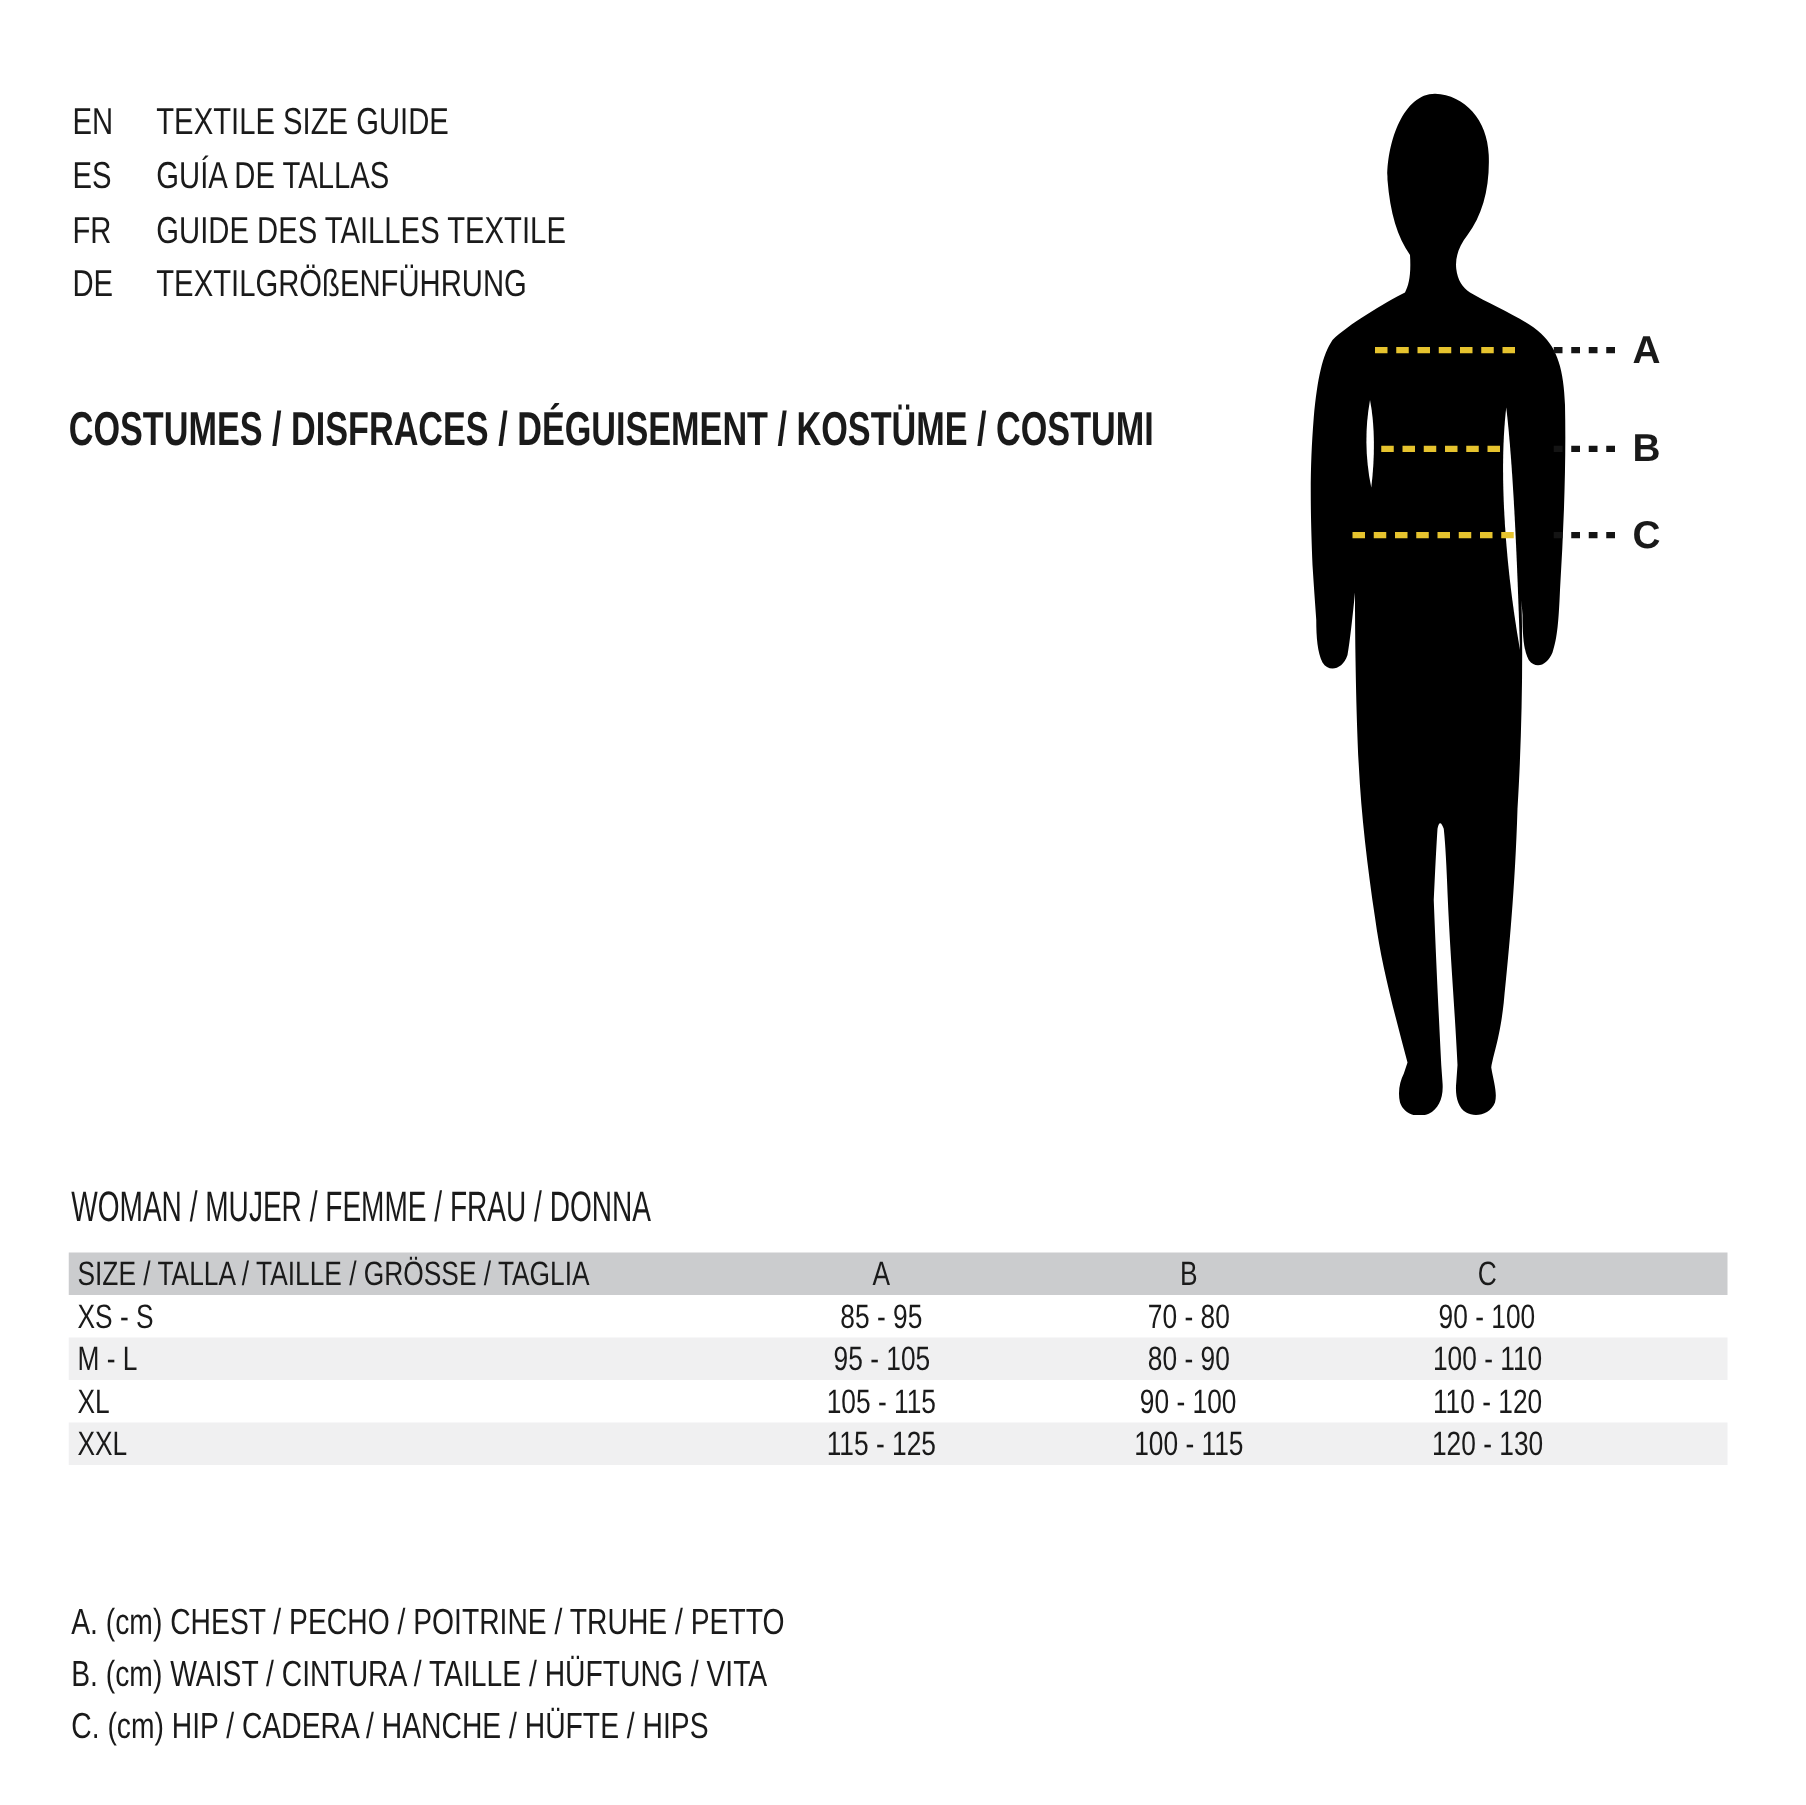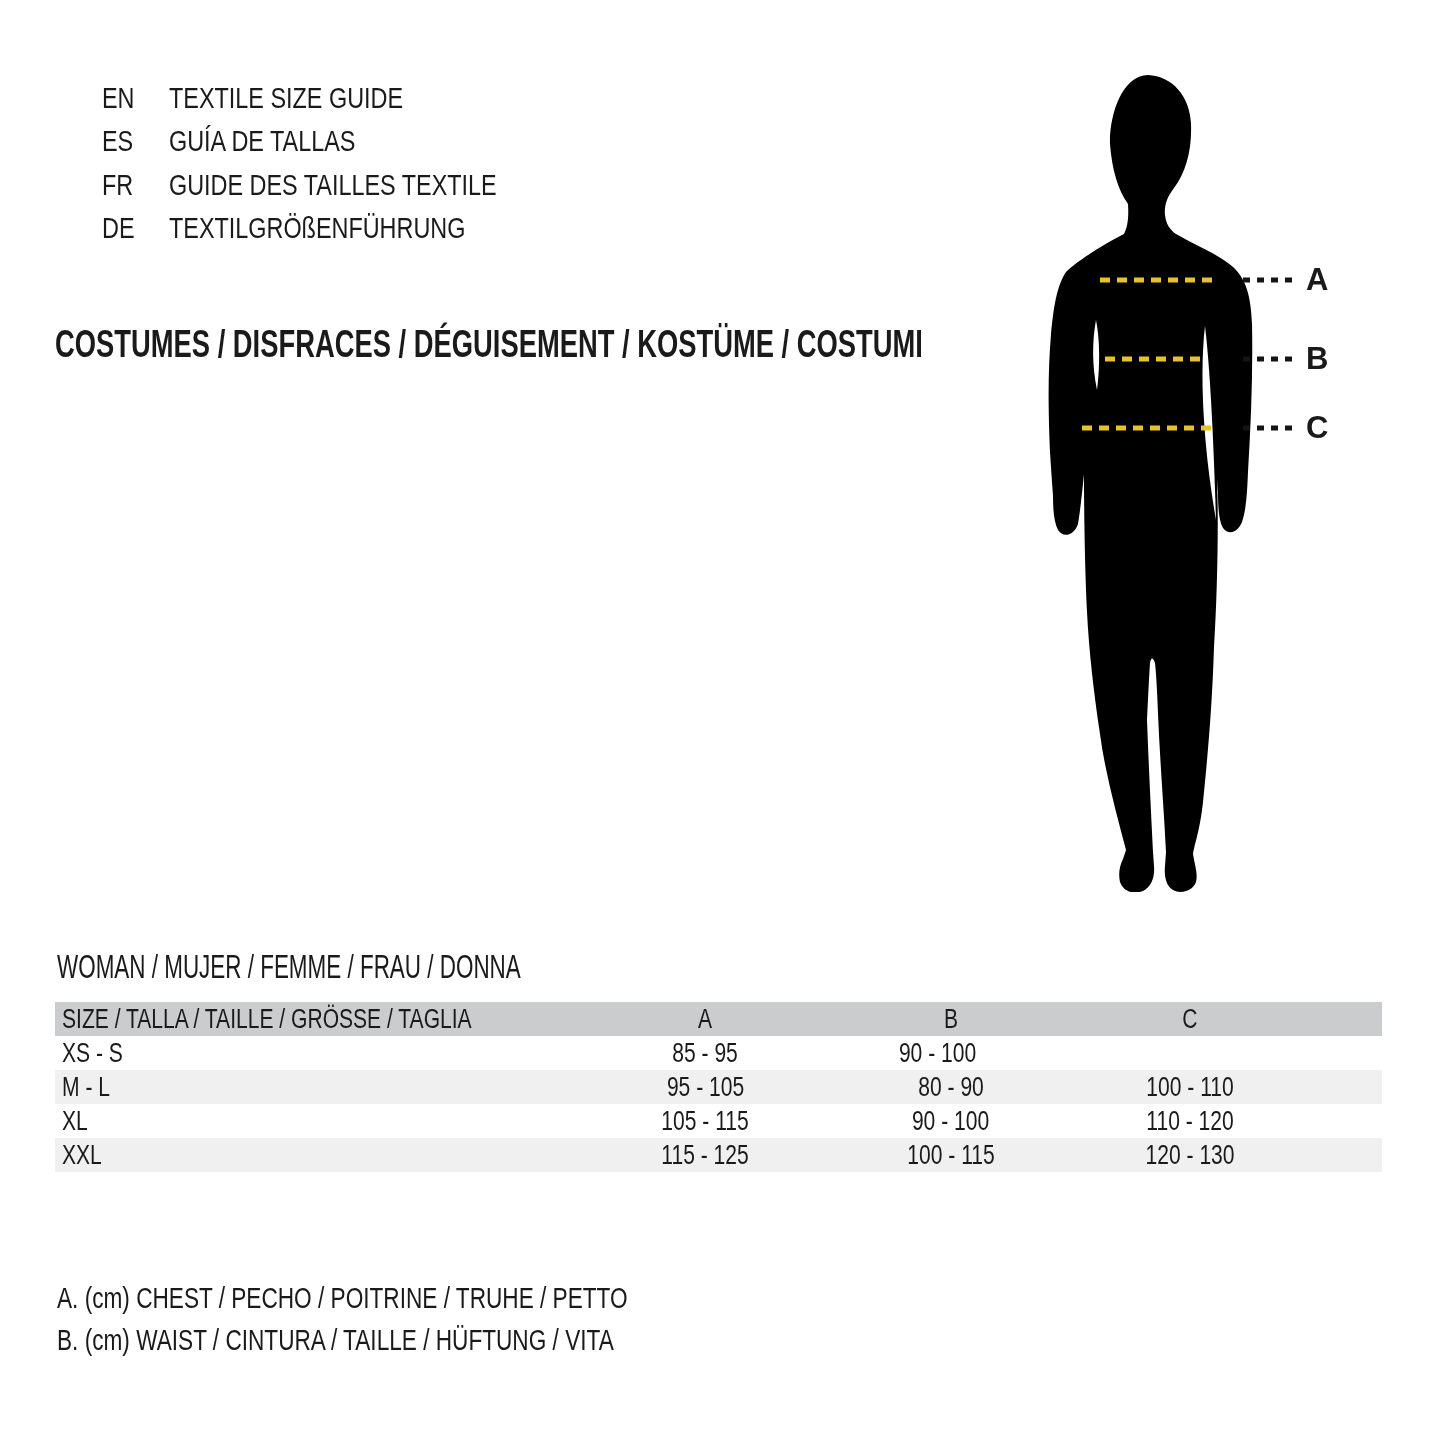--- a/index.html
+++ b/index.html
@@ -12,21 +12,21 @@
     overflow:hidden;
   }
   .sx78{display:inline-block;transform:scaleX(0.78);transform-origin:0 50%;white-space:nowrap;}
   .sx72{display:inline-block;transform:scaleX(0.72);transform-origin:0 50%;white-space:nowrap;}
   .sx66{display:inline-block;transform:scaleX(0.66);transform-origin:0 50%;white-space:nowrap;}
   .sxc{display:inline-block;transform:scaleX(0.78);transform-origin:50% 50%;white-space:nowrap;}
 
   
   .lang-block{position:absolute;left:58px;top:76px;}
   .lang-row{display:flex;height:43.5px;align-items:center;font-size:30px;}
-  .lang-code{width:67px;flex:0 0 67px;margin-left:44px;}
+  .lang-code{width:67px;flex:0 0 67px;}
   .lang-label{flex:1 1 auto;}
 
   
   .category{position:absolute;left:55px;top:322px;font-size:38px;font-weight:bold;line-height:1.2;}
 
   
   .figure-svg{position:absolute;left:1008px;top:72px;width:300px;height:820px;}
   .measure-letter{position:absolute;left:1306px;width:40px;font-size:31px;font-weight:bold;line-height:36px;}
   .ml-a{top:262px;} .ml-b{top:341px;} .ml-c{top:410px;}
 
@@ -143,20 +143,21 @@
     <div class="trow head">
       <div class="tcol-size"><span class="sx78">SIZE / TALLA / TAILLE / GRÖSSE / TAGLIA</span></div>
       <div class="tcol-a"><span class="sxc">A</span></div>
       <div class="tcol-b"><span class="sxc">B</span></div>
       <div class="tcol-c"><span class="sxc">C</span></div>
       <div class="tcol-sp"></div>
     </div>
     <div class="trow">
       <div class="tcol-size"><span class="sx78">XS - S</span></div>
       <div class="tcol-a"><span class="sxc">85 - 95</span></div>
+      <div class="tcol-b"><span class="sxc">70 - 80</span></div>
       <div class="tcol-c"><span class="sxc">90 - 100</span></div>
       <div class="tcol-sp"></div>
     </div>
     <div class="trow alt">
       <div class="tcol-size"><span class="sx78">M - L</span></div>
       <div class="tcol-a"><span class="sxc">95 - 105</span></div>
       <div class="tcol-b"><span class="sxc">80 - 90</span></div>
       <div class="tcol-c"><span class="sxc">100 - 110</span></div>
       <div class="tcol-sp"></div>
     </div>
@@ -172,15 +173,16 @@
       <div class="tcol-a"><span class="sxc">115 - 125</span></div>
       <div class="tcol-b"><span class="sxc">100 - 115</span></div>
       <div class="tcol-c"><span class="sxc">120 - 130</span></div>
       <div class="tcol-sp"></div>
     </div>
   </div>
 
   <div class="legend">
     <div class="legend-line"><span class="sx78">A. (cm) CHEST / PECHO / POITRINE / TRUHE / PETTO</span></div>
     <div class="legend-line"><span class="sx78">B. (cm) WAIST / CINTURA / TAILLE / HÜFTUNG / VITA</span></div>
+    <div class="legend-line"><span class="sx78">C. (cm) HIP / CADERA / HANCHE / HÜFTE / HIPS</span></div>
   </div>
 
 </div>
 
 </body></html>

